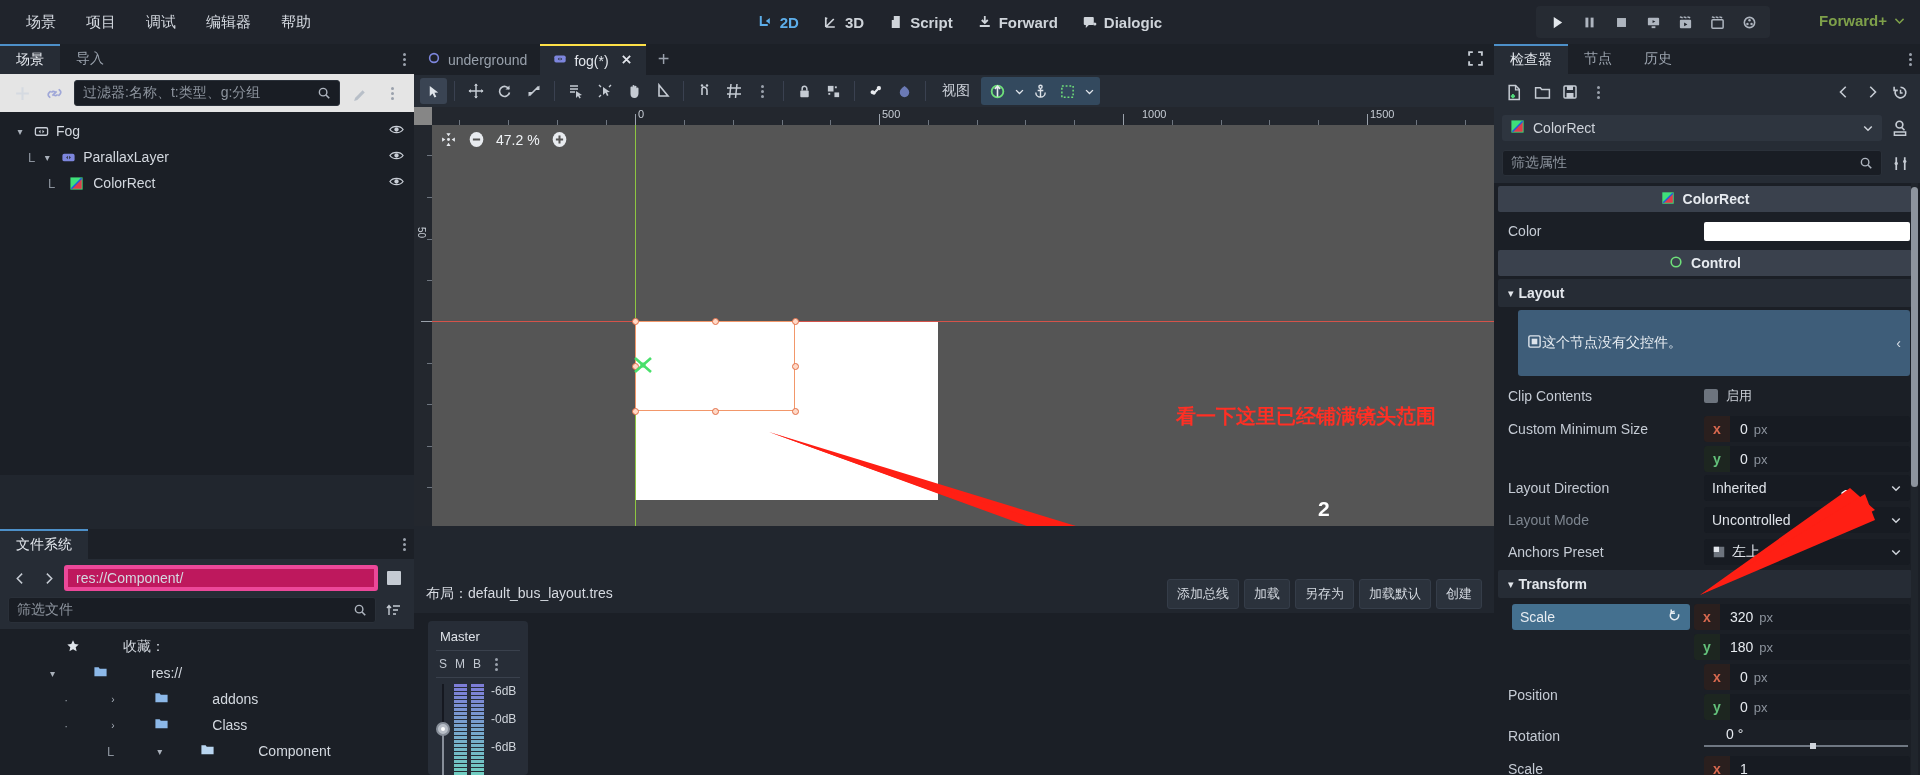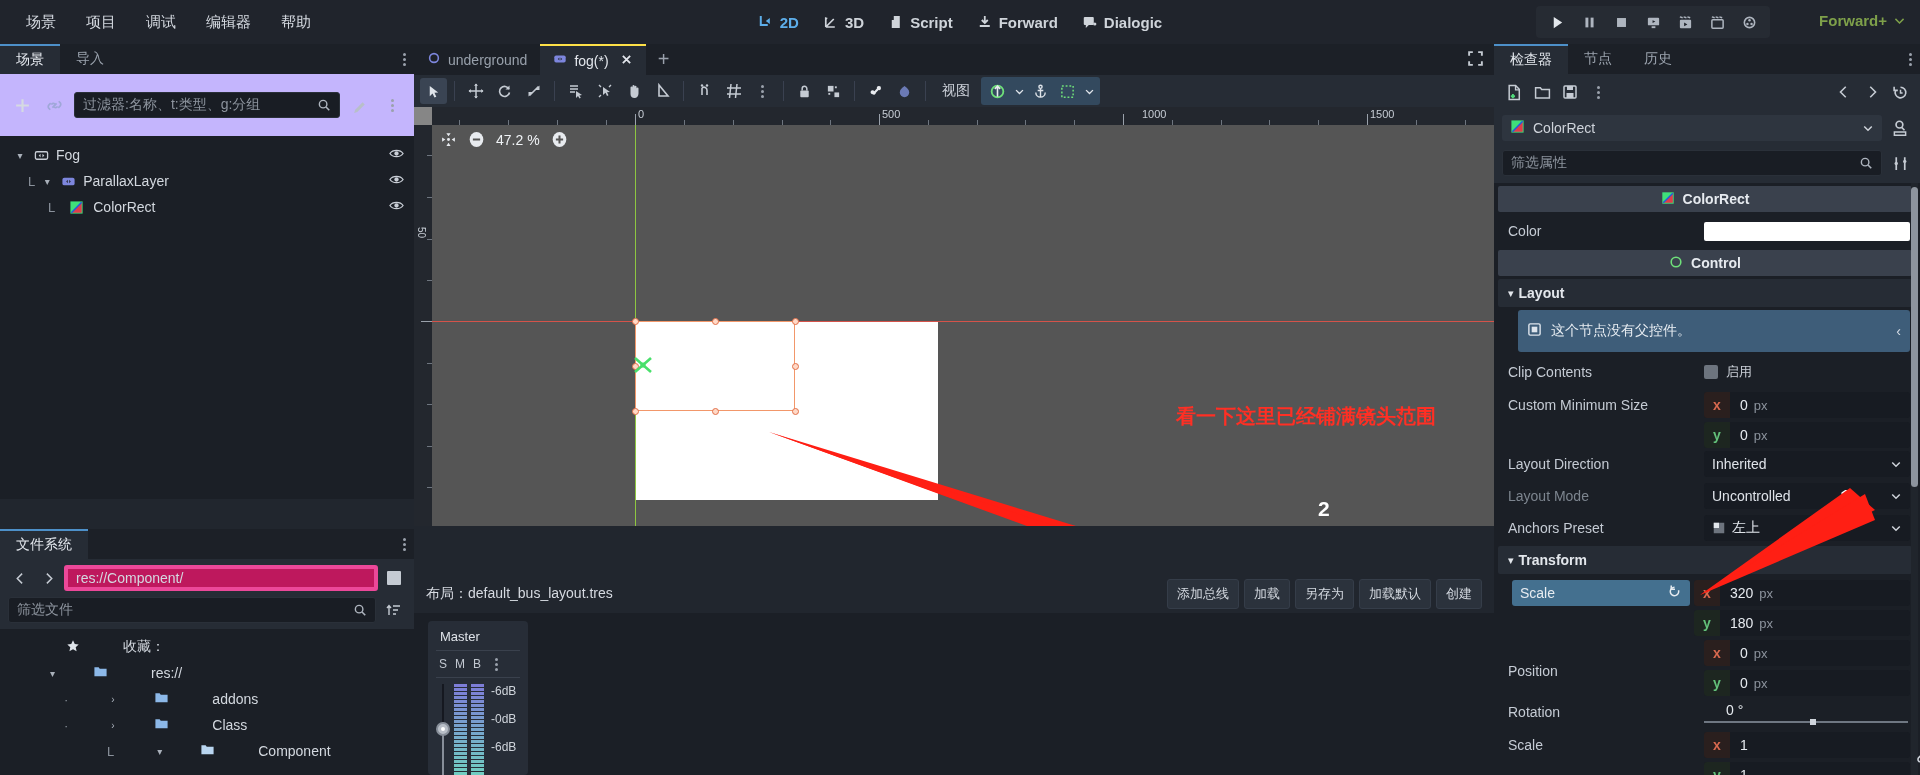--- a/index.html
+++ b/index.html
@@ -64,21 +64,21 @@
     background: #262c35; color: #e4e8ee; border-top: 2px solid #4d90c9;
   }
   .tab-dots {
     position: absolute; right: 8px; top: 0; bottom: 0;
     display: flex; align-items: center; cursor: pointer; color: #8a919c;
   }
   .dots-v { display: flex; flex-direction: column; gap: 2px; }
   .dots-v i { width: 3px; height: 3px; border-radius: 50%; background: #9aa1ac; display: block; }
 
   .scene-toolrow {
-    display: flex; align-items: center; gap: 8px; padding: 18px 10px; background: #c4b5fd;
+    display: flex; align-items: center; gap: 8px; padding: 6px 10px; background: #e5e5e5;
   }
   .icon-btn {
     width: 24px; height: 24px; display: flex; align-items: center; justify-content: center;
     border-radius: 3px; cursor: pointer; color: #c5cbd3;
   }
   .filter-input {
     flex: 1; height: 26px; background: #191d24; border: 1px solid #2a3039; border-radius: 3px;
     display: flex; align-items: center; padding: 0 8px; color: #8d949e; font-size: 14px;
     position: relative;
   }
@@ -249,22 +249,22 @@
   .prop-label { width: 196px; font-size: 14px; color: #c5cbd4; }
   .prop-label.dim { color: #7d858f; }
   .prop-value { flex: 1; display: flex; align-items: center; gap: 8px; }
   .color-swatch { flex: 1; height: 19px; background: #ffffff; border-radius: 2px; cursor: pointer; }
   .section-row {
     display: flex; align-items: center; gap: 5px; height: 28px; padding-left: 10px;
     background: #262c35; margin: 2px 8px 2px 4px; border-radius: 2px;
     font-size: 14px; font-weight: bold; color: #e3e7ec; cursor: pointer;
   }
   .hint-row {
-    display: flex; align-items: center; gap: 9px; margin: 3px 10px 4px 24px;
-    background: #3e5d79; border-radius: 3px; padding: 12px 9px; font-size: 14px; color: #e8edf2;
+    display: flex; align-items: center; margin: 3px 10px 4px 24px;
+    background: #3e5d79; border-radius: 3px; padding: 24px 9px; font-size: 14px; color: #e8edf2;
   }
   .hint-row .arrow { margin-left: auto; color: #d6dde6; }
   .checkbox { width: 14px; height: 14px; background: #6d747e; border-radius: 2px; }
   .num-field {
     flex: 1; height: 26px; background: #171b22; border-radius: 3px;
     display: flex; align-items: center; font-size: 14px; overflow: hidden;
   }
   .axis {
     width: 26px; height: 26px; display: flex; align-items: center; justify-content: center;
     background: #25201f; font-weight: bold; font-size: 14px;

